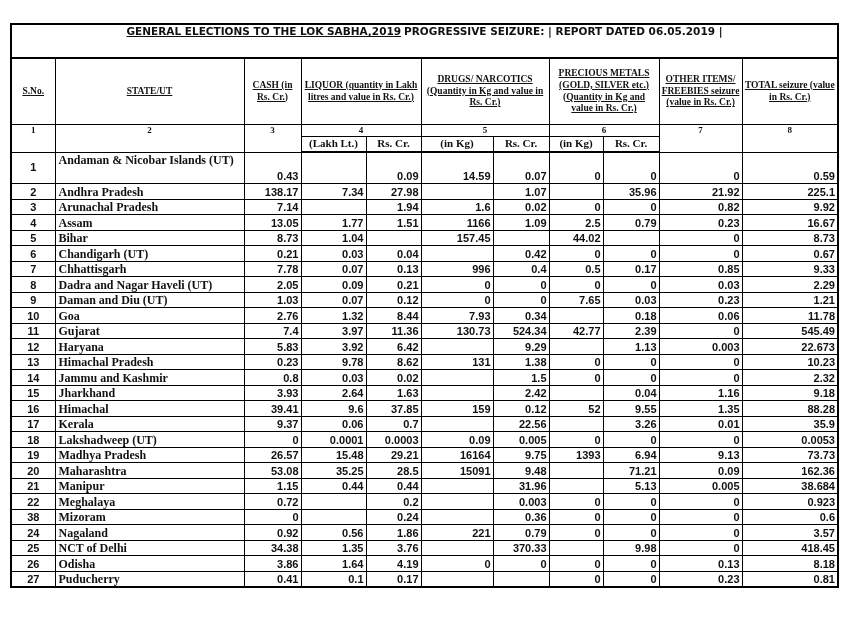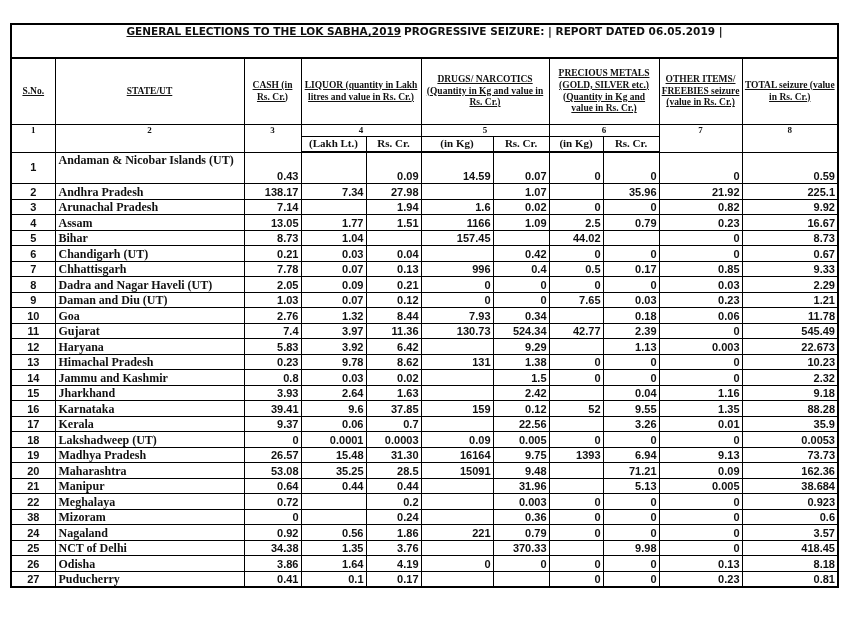--- a/index.html
+++ b/index.html
@@ -301,21 +301,21 @@
           <td>1.63</td>
           <td></td>
           <td>2.42</td>
           <td></td>
           <td>0.04</td>
           <td>1.16</td>
           <td>9.18</td>
         </tr>
         <tr>
           <td class="sno">16</td>
-          <td class="state">Karnataka</td>
+          <td class="state">Himachal</td>
           <td>39.41</td>
           <td>9.6</td>
           <td>37.85</td>
           <td>159</td>
           <td>0.12</td>
           <td>52</td>
           <td>9.55</td>
           <td>1.35</td>
           <td>88.28</td>
         </tr>
@@ -343,21 +343,21 @@
           <td>0</td>
           <td>0</td>
           <td>0</td>
           <td>0.0053</td>
         </tr>
         <tr>
           <td class="sno">19</td>
           <td class="state">Madhya Pradesh</td>
           <td>26.57</td>
           <td>15.48</td>
-          <td>31.30</td>
+          <td>29.21</td>
           <td>16164</td>
           <td>9.75</td>
           <td>1393</td>
           <td>6.94</td>
           <td>9.13</td>
           <td>73.73</td>
         </tr>
         <tr>
           <td class="sno">20</td>
           <td class="state">Maharashtra</td>
@@ -367,21 +367,21 @@
           <td>15091</td>
           <td>9.48</td>
           <td></td>
           <td>71.21</td>
           <td>0.09</td>
           <td>162.36</td>
         </tr>
         <tr>
           <td class="sno">21</td>
           <td class="state">Manipur</td>
-          <td>0.64</td>
+          <td>1.15</td>
           <td>0.44</td>
           <td>0.44</td>
           <td></td>
           <td>31.96</td>
           <td></td>
           <td>5.13</td>
           <td>0.005</td>
           <td>38.684</td>
         </tr>
         <tr>

